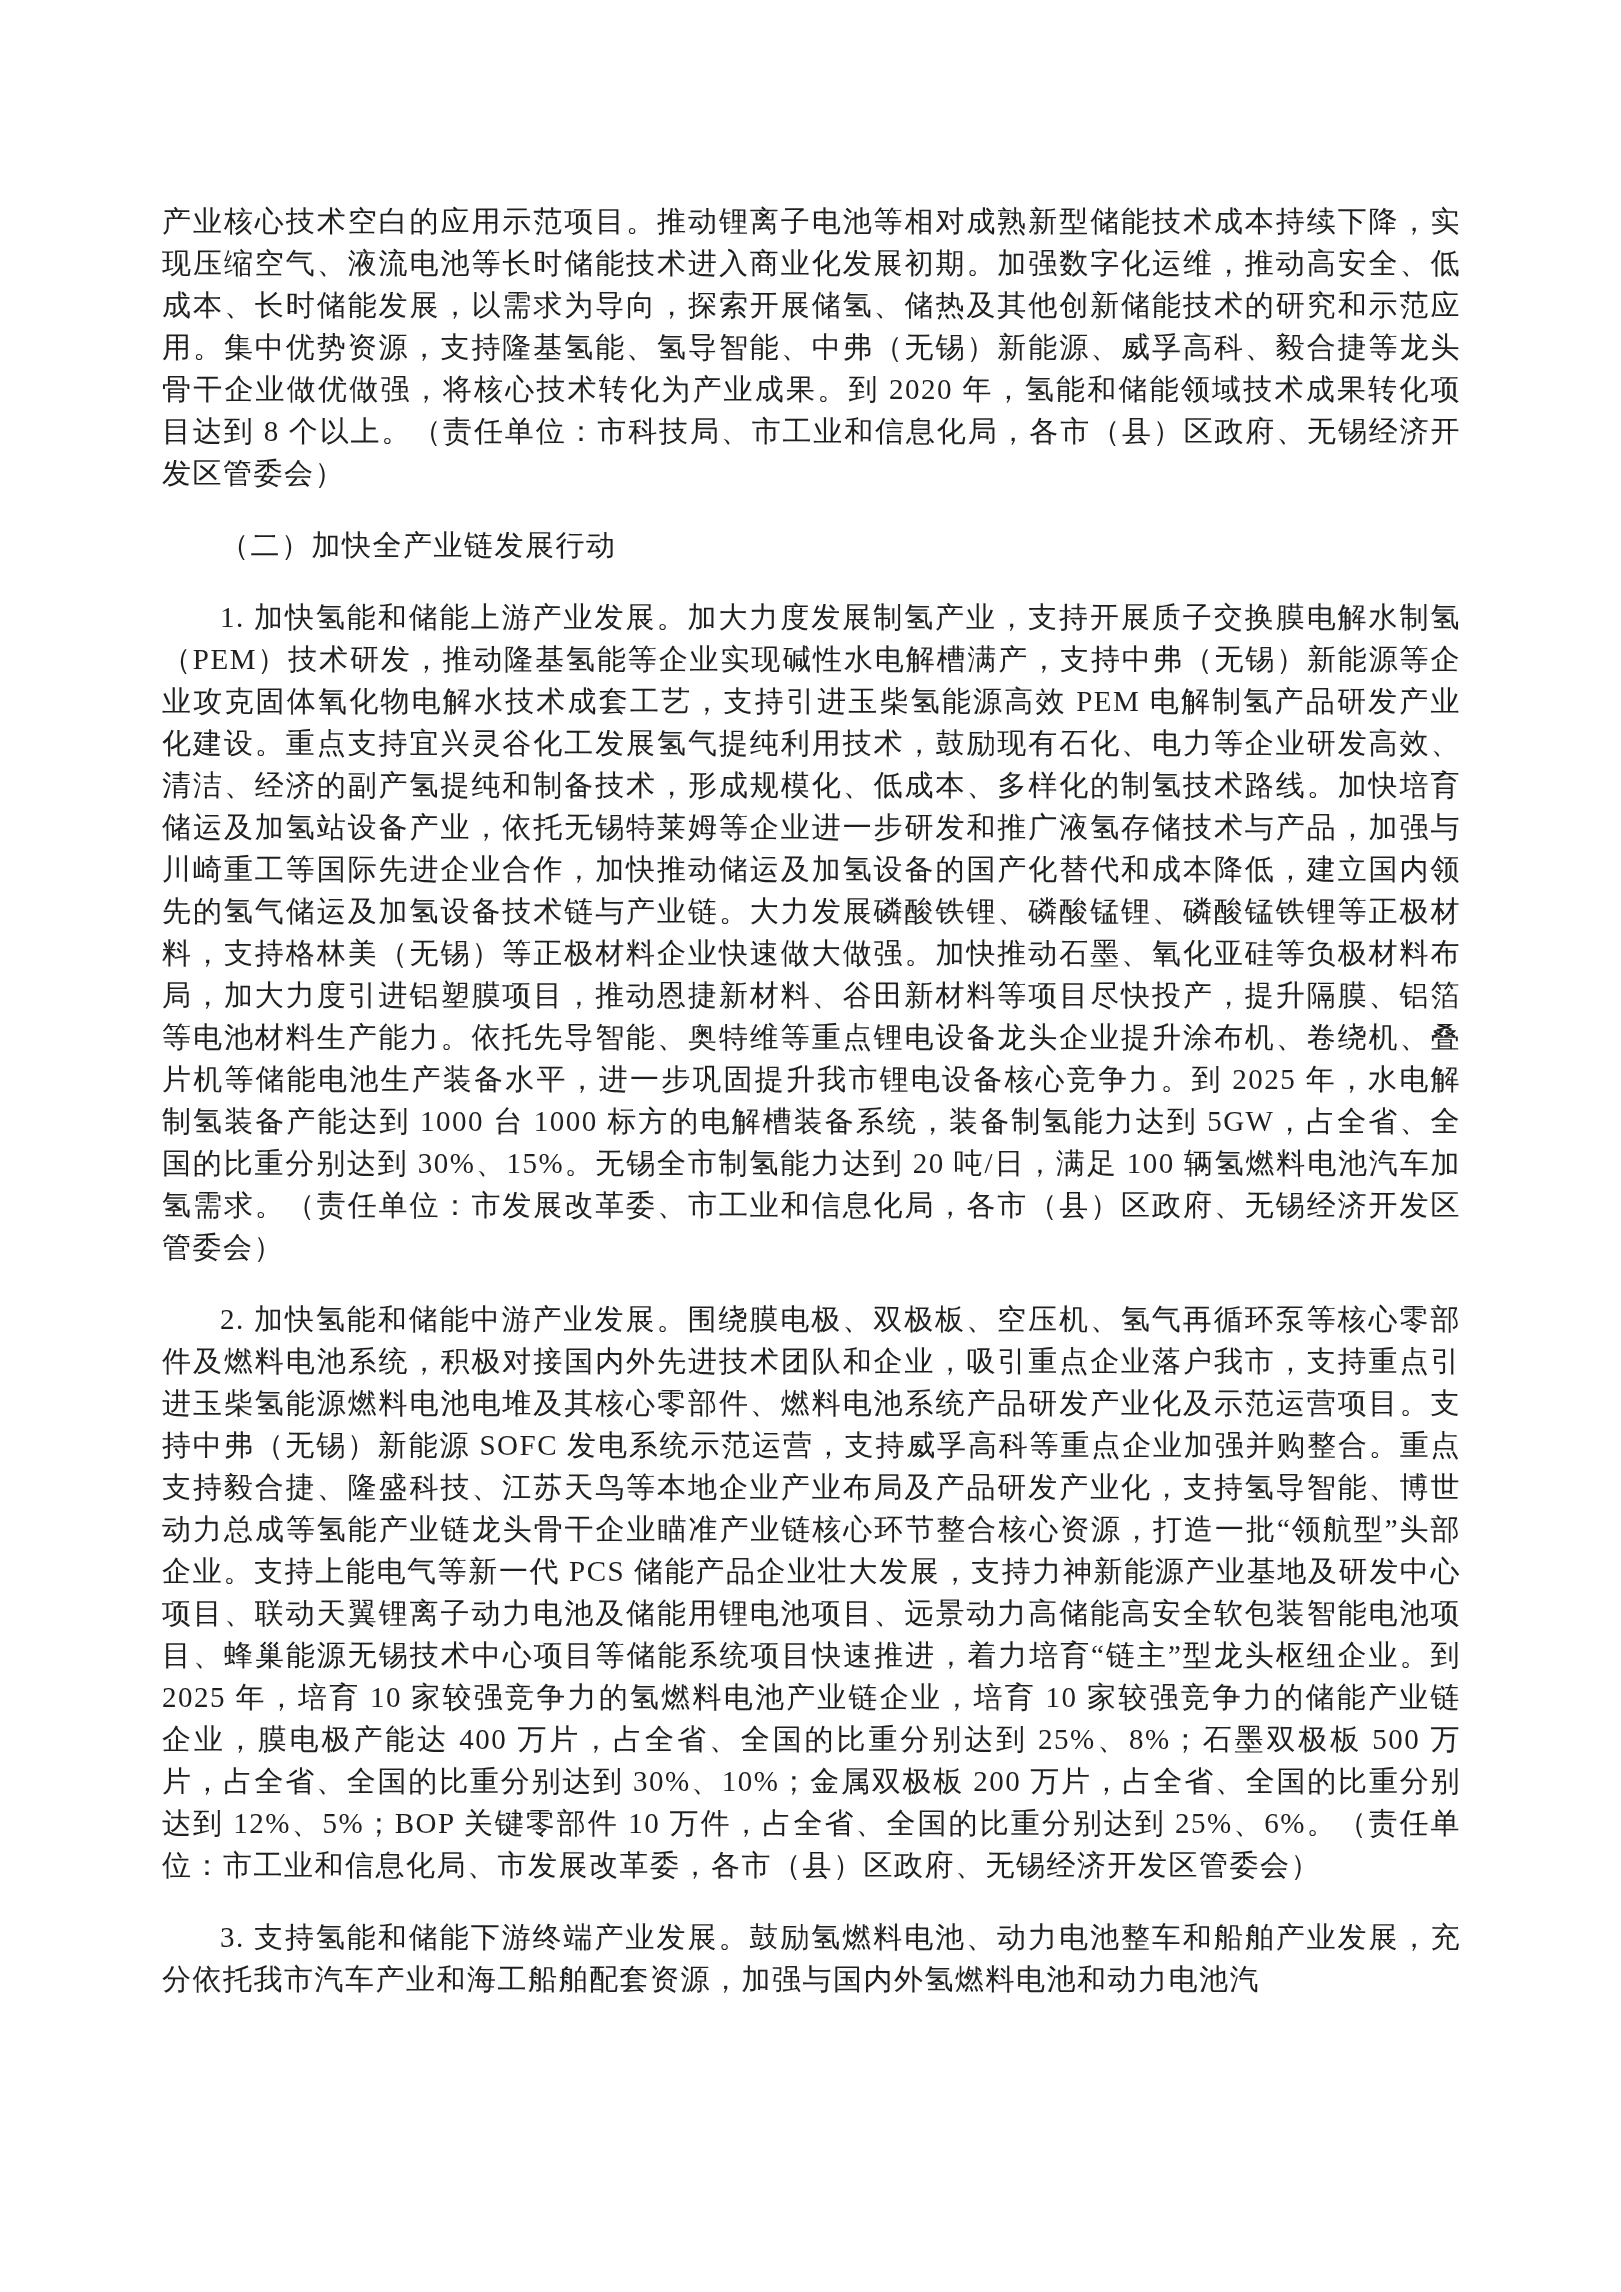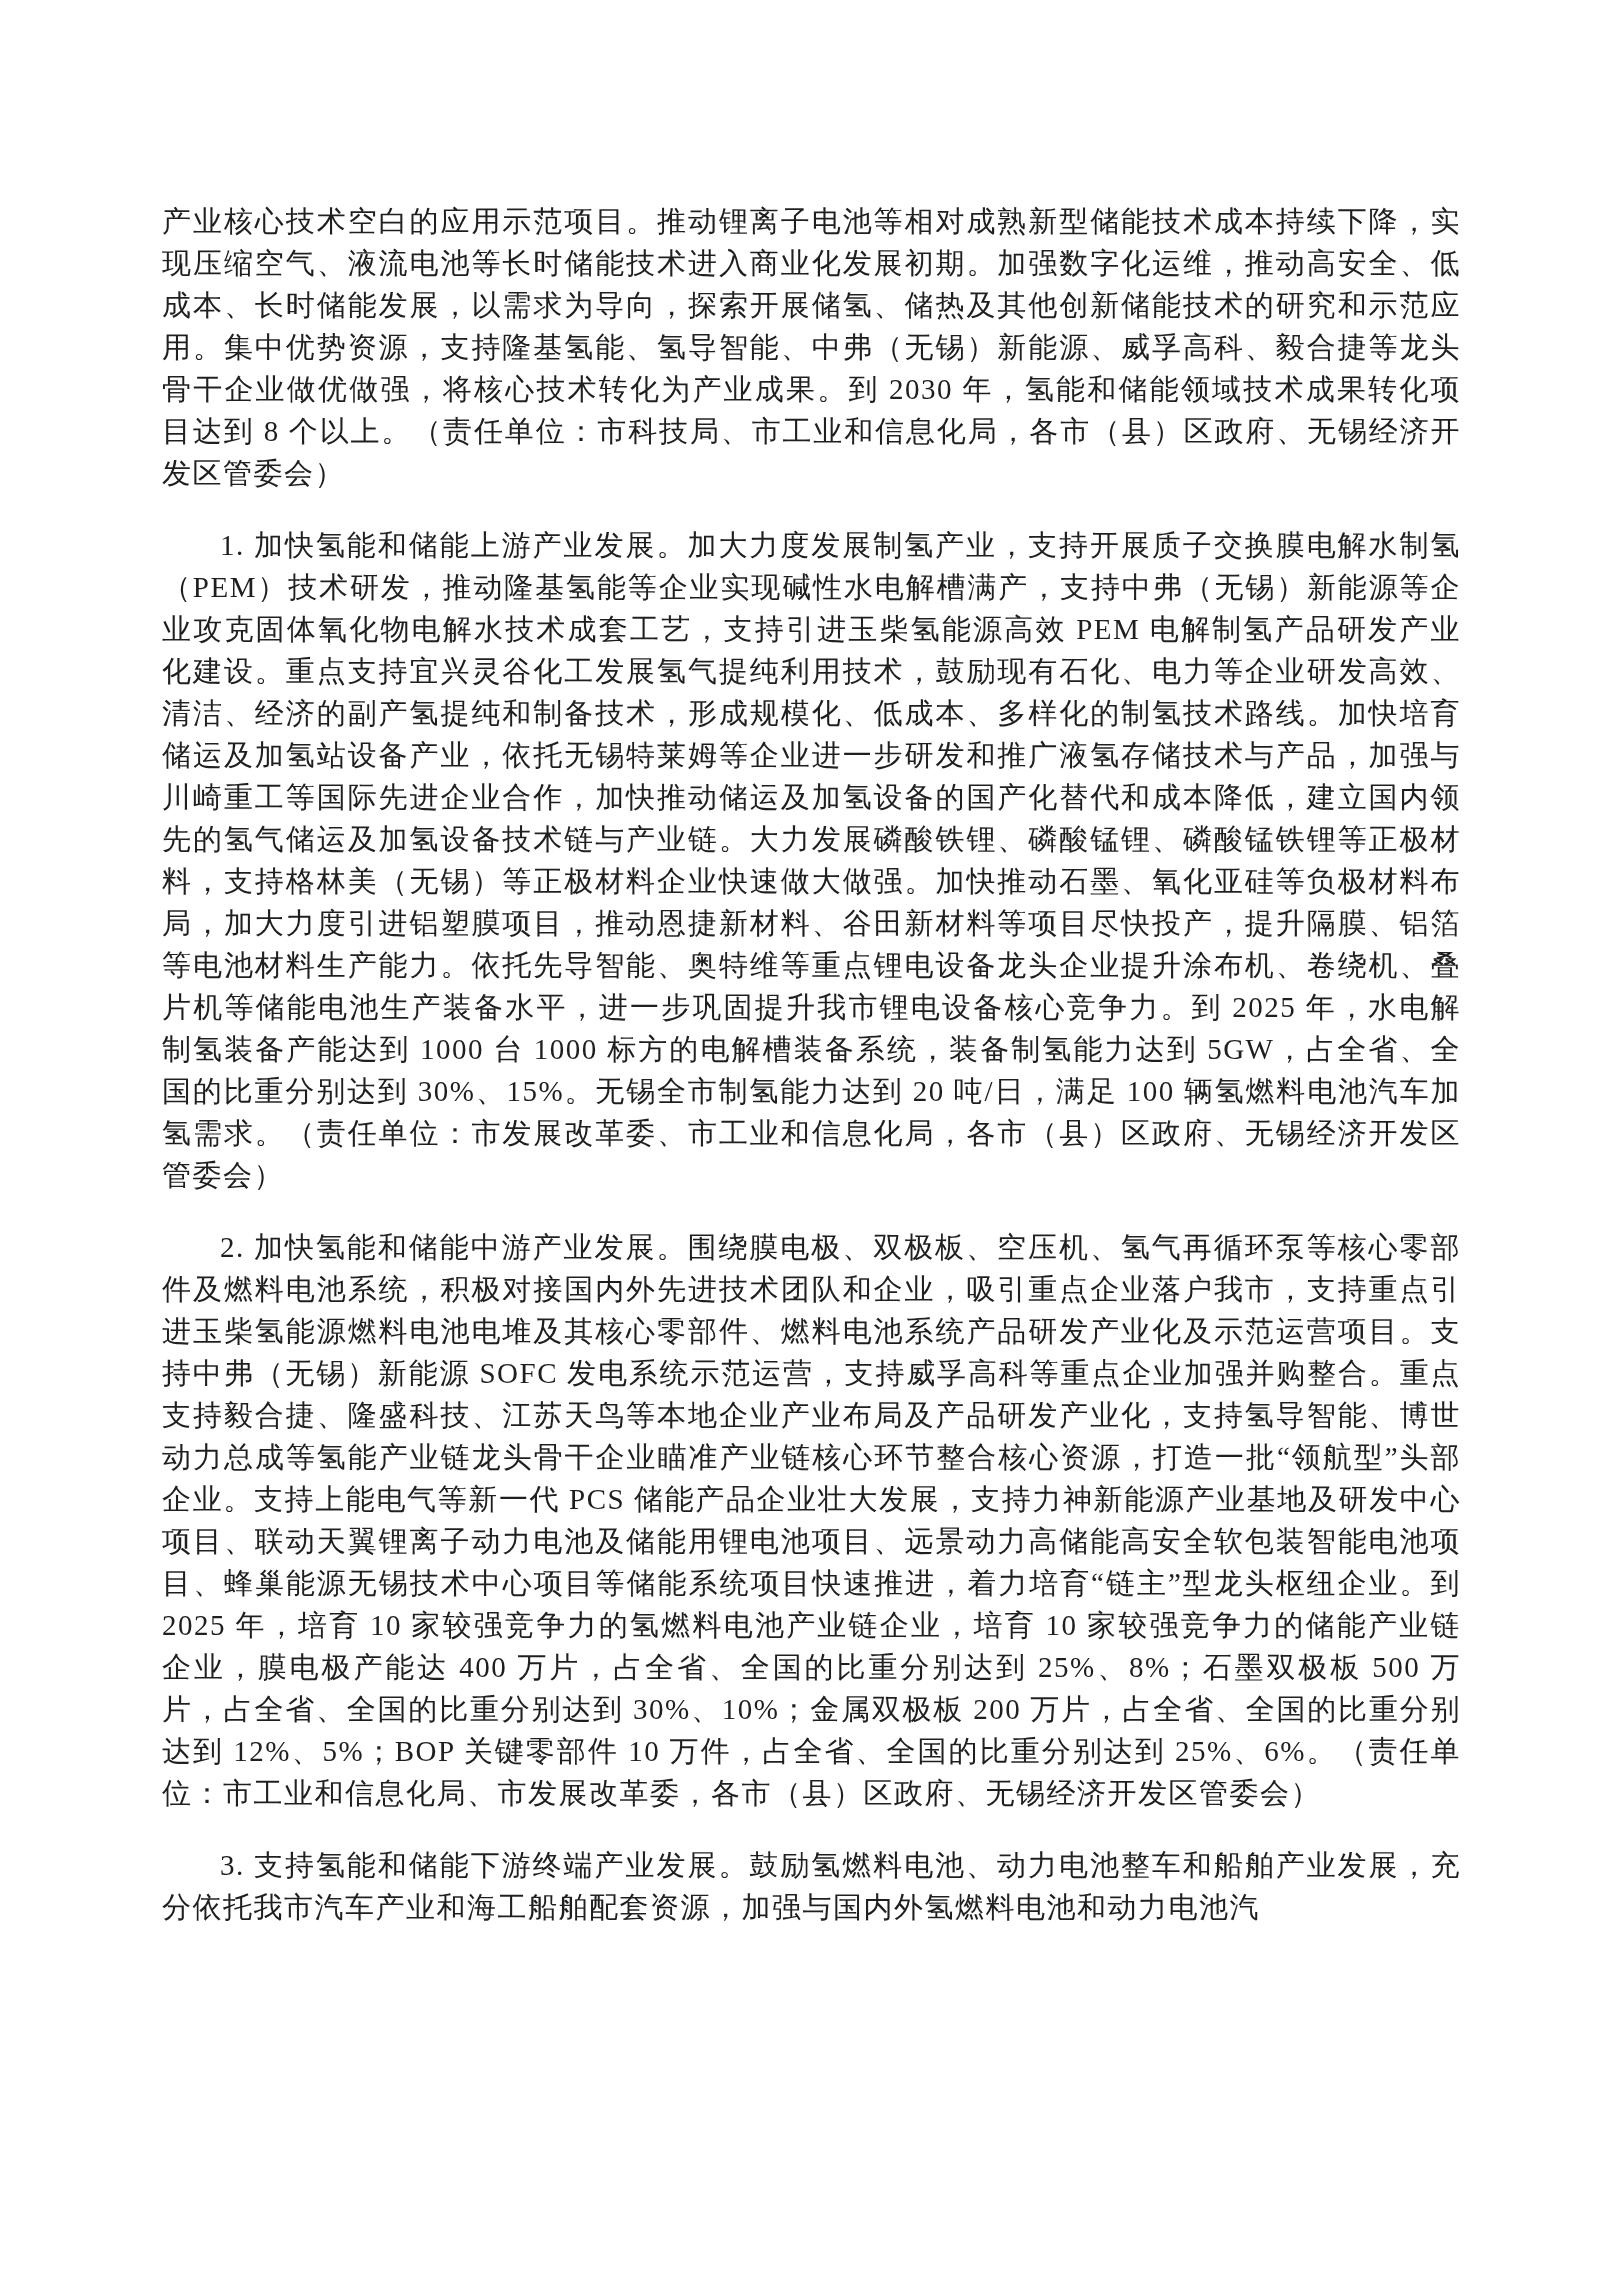--- a/index.html
+++ b/index.html
@@ -34,22 +34,23 @@
     text-indent: 2em;
   }
   .para:last-child {
     margin-bottom: 0;
   }
 </style>
 </head>
 <body style="background: rgb(255, 255, 255);">
 
 <div class="page" style="background: rgb(255, 255, 255); color: rgb(31, 31, 31);">
-  <p class="para">产业核心技术空白的应用示范项目。推动锂离子电池等相对成熟新型储能技术成本持续下降，实现压缩空气、液流电池等长时储能技术进入商业化发展初期。加强数字化运维，推动高安全、低成本、长时储能发展，以需求为导向，探索开展储氢、储热及其他创新储能技术的研究和示范应用。集中优势资源，支持隆基氢能、氢导智能、中弗（无锡）新能源、威孚高科、毅合捷等龙头骨干企业做优做强，将核心技术转化为产业成果。到 2030 年，氢能和储能领域技术成果转化项目达到 8 个以上。（责任单位：市科技局、市工业和信息化局，各市（县）区政府、无锡经济开发区管委会）</p>
+  <p class="para">产业核心技术空白的应用示范项目。推动锂离子电池等相对成熟新型储能技术成本持续下降，实现压缩空气、液流电池等长时储能技术进入商业化发展初期。加强数字化运维，推动高安全、低成本、长时储能发展，以需求为导向，探索开展储氢、储热及其他创新储能技术的研究和示范应用。集中优势资源，支持隆基氢能、氢导智能、中弗（无锡）新能源、威孚高科、毅合捷等龙头骨干企业做优做强，将核心技术转化为产业成果。到 2020 年，氢能和储能领域技术成果转化项目达到 8 个以上。（责任单位：市科技局、市工业和信息化局，各市（县）区政府、无锡经济开发区管委会）</p>
 
+  <p class="para indent">（二）加快全产业链发展行动</p>
 
   <p class="para indent">1. 加快氢能和储能上游产业发展。加大力度发展制氢产业，支持开展质子交换膜电解水制氢（PEM）技术研发，推动隆基氢能等企业实现碱性水电解槽满产，支持中弗（无锡）新能源等企业攻克固体氧化物电解水技术成套工艺，支持引进玉柴氢能源高效 PEM 电解制氢产品研发产业化建设。重点支持宜兴灵谷化工发展氢气提纯利用技术，鼓励现有石化、电力等企业研发高效、清洁、经济的副产氢提纯和制备技术，形成规模化、低成本、多样化的制氢技术路线。加快培育储运及加氢站设备产业，依托无锡特莱姆等企业进一步研发和推广液氢存储技术与产品，加强与川崎重工等国际先进企业合作，加快推动储运及加氢设备的国产化替代和成本降低，建立国内领先的氢气储运及加氢设备技术链与产业链。大力发展磷酸铁锂、磷酸锰锂、磷酸锰铁锂等正极材料，支持格林美（无锡）等正极材料企业快速做大做强。加快推动石墨、氧化亚硅等负极材料布局，加大力度引进铝塑膜项目，推动恩捷新材料、谷田新材料等项目尽快投产，提升隔膜、铝箔等电池材料生产能力。依托先导智能、奥特维等重点锂电设备龙头企业提升涂布机、卷绕机、叠片机等储能电池生产装备水平，进一步巩固提升我市锂电设备核心竞争力。到 2025 年，水电解制氢装备产能达到 1000 台 1000 标方的电解槽装备系统，装备制氢能力达到 5GW，占全省、全国的比重分别达到 30%、15%。无锡全市制氢能力达到 20 吨/日，满足 100 辆氢燃料电池汽车加氢需求。（责任单位：市发展改革委、市工业和信息化局，各市（县）区政府、无锡经济开发区管委会）</p>
 
   <p class="para indent">2. 加快氢能和储能中游产业发展。围绕膜电极、双极板、空压机、氢气再循环泵等核心零部件及燃料电池系统，积极对接国内外先进技术团队和企业，吸引重点企业落户我市，支持重点引进玉柴氢能源燃料电池电堆及其核心零部件、燃料电池系统产品研发产业化及示范运营项目。支持中弗（无锡）新能源 SOFC 发电系统示范运营，支持威孚高科等重点企业加强并购整合。重点支持毅合捷、隆盛科技、江苏天鸟等本地企业产业布局及产品研发产业化，支持氢导智能、博世动力总成等氢能产业链龙头骨干企业瞄准产业链核心环节整合核心资源，打造一批“领航型”头部企业。支持上能电气等新一代 PCS 储能产品企业壮大发展，支持力神新能源产业基地及研发中心项目、联动天翼锂离子动力电池及储能用锂电池项目、远景动力高储能高安全软包装智能电池项目、蜂巢能源无锡技术中心项目等储能系统项目快速推进，着力培育“链主”型龙头枢纽企业。到 2025 年，培育 10 家较强竞争力的氢燃料电池产业链企业，培育 10 家较强竞争力的储能产业链企业，膜电极产能达 400 万片，占全省、全国的比重分别达到 25%、8%；石墨双极板 500 万片，占全省、全国的比重分别达到 30%、10%；金属双极板 200 万片，占全省、全国的比重分别达到 12%、5%；BOP 关键零部件 10 万件，占全省、全国的比重分别达到 25%、6%。（责任单位：市工业和信息化局、市发展改革委，各市（县）区政府、无锡经济开发区管委会）</p>
 
   <p class="para indent">3. 支持氢能和储能下游终端产业发展。鼓励氢燃料电池、动力电池整车和船舶产业发展，充分依托我市汽车产业和海工船舶配套资源，加强与国内外氢燃料电池和动力电池汽</p>
 </div>
 
 
 </body></html>

